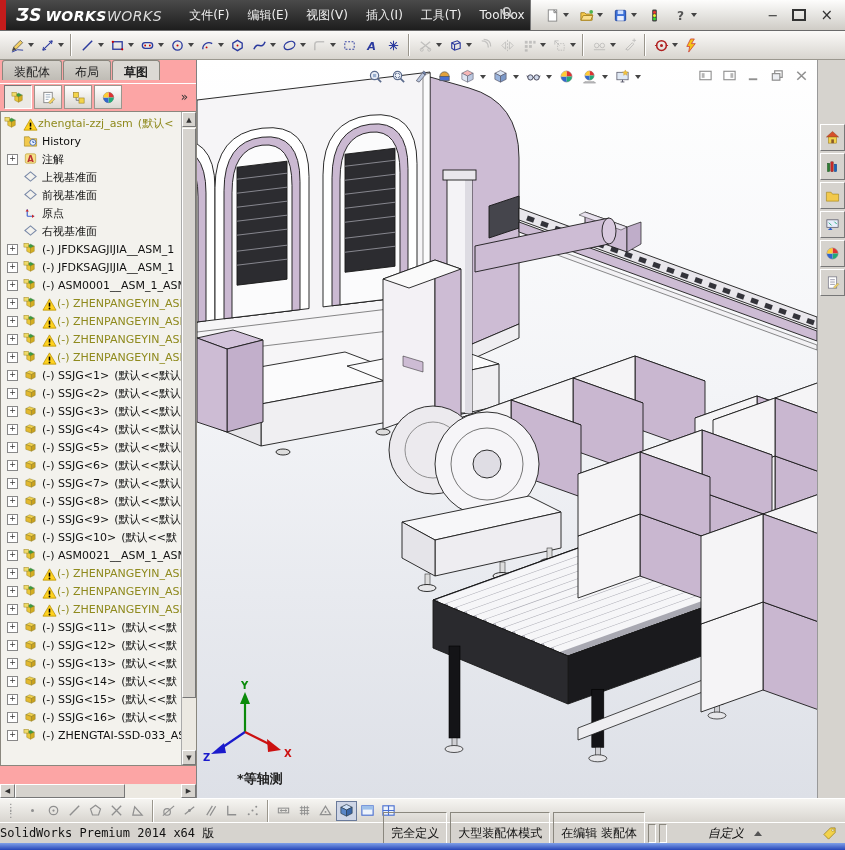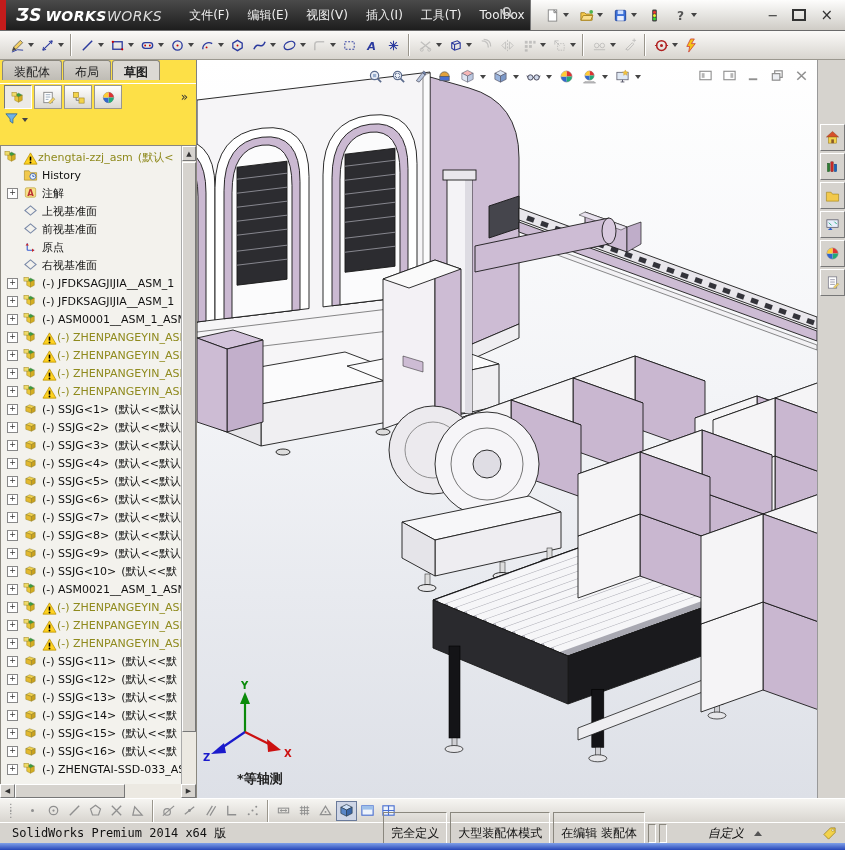--- a/index.html
+++ b/index.html
@@ -26,36 +26,36 @@
   
   .toolbar{position:absolute;left:0;top:30px;width:845px;height:30px;box-sizing:border-box;
            background:linear-gradient(#fbfaf8,#d8d5cf);border-top:1px solid #6a6a6a;
            border-bottom:1px solid #9b988f;display:flex;align-items:center;padding-left:6px;}
   .tbi{width:22px;height:24px;display:flex;align-items:center;justify-content:center;flex:none;}
   .dim{opacity:.45;filter:grayscale(1);}
   .dd{width:0;height:0;border-left:3px solid transparent;border-right:3px solid transparent;
       border-top:4px solid #444;margin:0 2px 0 0;flex:none;}
   .sep{width:0;height:22px;border-left:1px solid #9a968c;border-right:1px solid #fff;margin:0 4px;flex:none;}
   
-  .lpanel{position:absolute;left:0;top:60px;width:197px;height:738px;background:#fde047;
+  .lpanel{position:absolute;left:0;top:60px;width:197px;height:738px;background:#fca5a5;
           border-right:1px solid #808080;box-sizing:border-box;}
   .tabs{position:absolute;left:0;top:0;width:100%;height:23px;display:flex;padding-left:2px;}
   .tab{padding:3px 11px 0 11px;font-size:12px;background:linear-gradient(#d6d3cd,#bfbcb5);
        border:1px solid #8a877e;border-bottom:none;border-radius:3px 3px 0 0;margin-right:1px;
        color:#222;height:20px;box-sizing:border-box;white-space:nowrap;}
   .tab.active{background:#dcd9d4;font-weight:bold;}
   .fmhead{position:absolute;left:0;top:23px;width:100%;height:27px;display:flex;align-items:center;
           padding:0 4px;box-sizing:border-box;border-top:1px solid #fff;}
   .fmbtn{width:26px;height:22px;border:1px solid #9a978e;background:linear-gradient(#fff,#dbd8d2);
          display:flex;align-items:center;justify-content:center;margin-right:2px;}
   .fmbtn.pressed{background:#eceae5;border-color:#777 #fff #fff #777;}
   .chev{margin-left:auto;font-size:12px;color:#333;padding-right:4px;}
   .filterrow{position:absolute;left:0;top:50px;width:100%;height:19px;display:flex;align-items:center;
              padding-left:4px;box-sizing:border-box;}
-  .treewrap{position:absolute;left:0;top:85px;width:197px;height:655px;border:1px solid #8a877e;
+  .treewrap{position:absolute;left:0;top:51px;width:197px;height:655px;border:1px solid #8a877e;
             box-sizing:border-box;background:#f3f2ed;}
   .tree{position:absolute;left:0;top:0;width:180px;height:100%;overflow:hidden;padding-top:2px;}
   .trow{height:18px;display:flex;align-items:center;white-space:nowrap;overflow:hidden;
         font-size:11px;padding-left:6px;}
   .trow .exp{width:9px;height:9px;border:1px solid #888;background:#fff;font-size:8px;line-height:7px;
              text-align:center;color:#333;margin-right:5px;flex:none;}
   .trow .noexp{width:16px;flex:none;}
   .trow .ti{width:16px;height:16px;margin-right:3px;flex:none;}
   .trow .tw{width:13px;height:13px;margin-right:2px;flex:none;}
   .tlabel{color:#111;}
@@ -86,21 +86,21 @@
   
   .snapbar{position:absolute;left:0;top:798px;width:845px;height:24px;box-sizing:border-box;
            background:linear-gradient(#f6f5f2,#d8d5cf);border-top:1px solid #fff;display:flex;
            align-items:center;padding-left:4px;}
   .grip{color:#8a8a8a;font-size:10px;letter-spacing:0;margin:0 6px 0 2px;line-height:6px;}
   .sni{width:21px;height:20px;display:flex;align-items:center;justify-content:center;flex:none;}
   .sni.active{border:1px solid #6a7a9a;background:#cfd6e6;box-sizing:border-box;}
   
   .status{position:absolute;left:0;top:822px;width:845px;height:21px;background:#d6d3ce;
           border-top:1px solid #fff;display:flex;align-items:center;font-size:12px;box-sizing:border-box;}
-  .stext{padding-left:12px;font-family:"DejaVu Sans Mono","Liberation Mono",monospace;font-size:12px;}
+  .stext{padding-left:0;font-family:"DejaVu Sans Mono","Liberation Mono",monospace;font-size:12px;}
   .seg{border:1px solid;border-color:#8a877e #fff #fff #8a877e;padding:12px 7px;margin-right:3px;
        height:17px;line-height:16px;white-space:nowrap;}
   .seg.empty{width:6px;padding:0;}
   .custom{margin:0 10px 0 38px;white-space:nowrap;font-style:italic;}
   .uparrow{width:0;height:0;border-left:4px solid transparent;border-right:4px solid transparent;
            border-bottom:5px solid #555;margin-right:0;}
   .bbar{position:absolute;left:0;top:843px;width:845px;height:7px;
         background:linear-gradient(#7fa0e8,#2746b8);}
 </style>
 </head>

